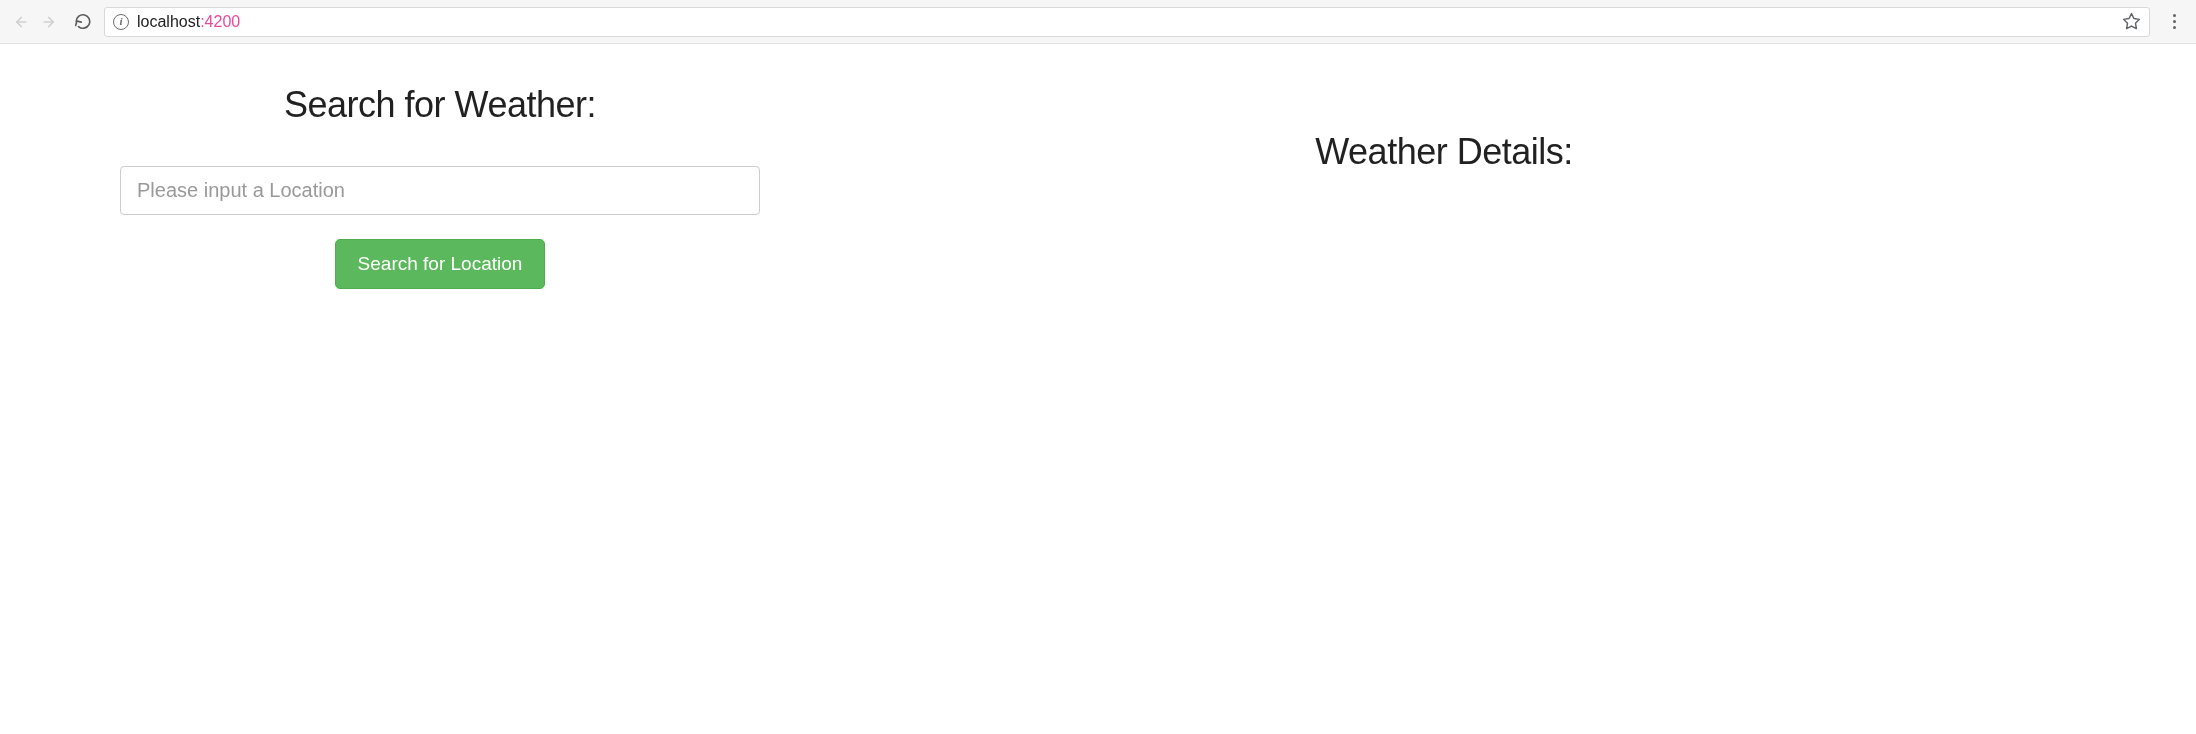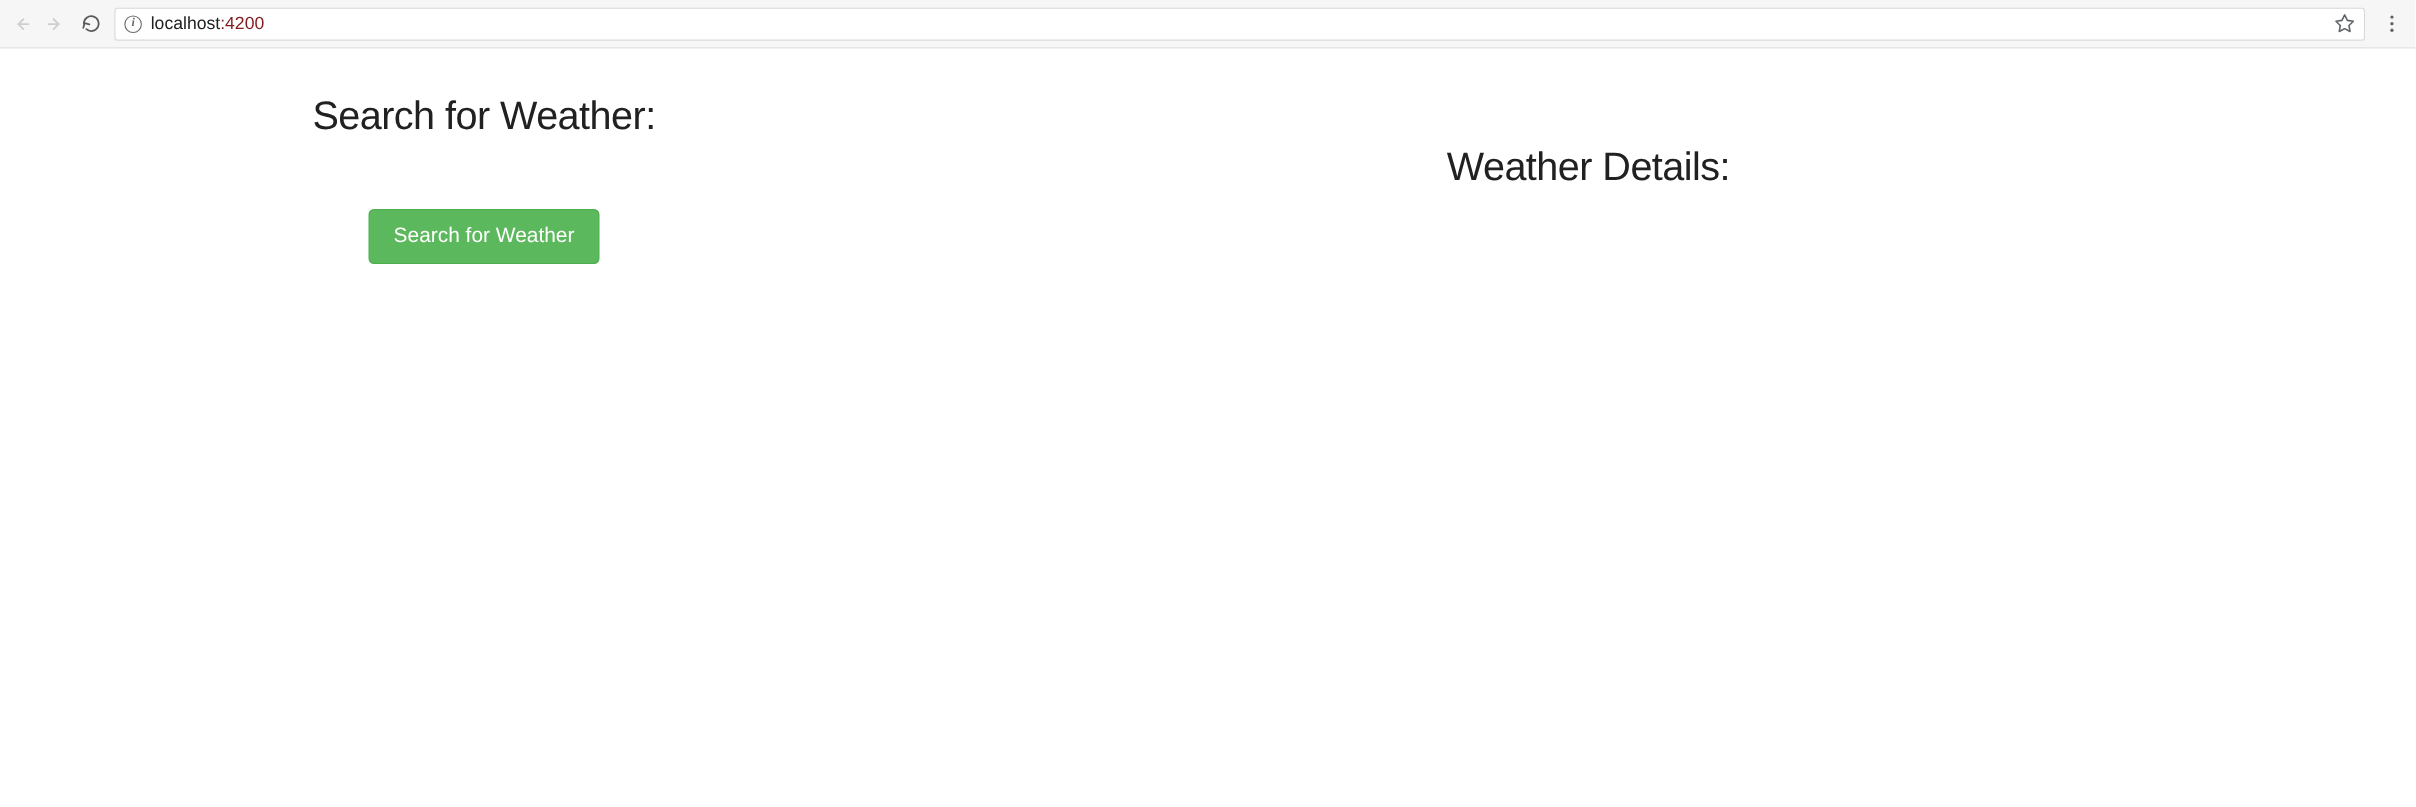--- a/index.html
+++ b/index.html
@@ -76,21 +76,21 @@
       font-weight: bold;
       line-height: 1;
     }
     
     .url-text {
       font-size: 16px;
       color: #202020;
     }
     
     .url-port {
-      color: #7f1d1d;
+      color: #ec4899;
       text-align: right;
     }
     
     .star-icon {
       color: #5f6368;
       margin-left: auto;
       cursor: pointer;
     }
     
     .menu-dots {
@@ -211,18 +211,19 @@
   <div class="menu-dots">
     <span></span>
     <span></span>
     <span></span>
   </div>
 </div>
 
 <div class="page-content">
   <div class="left-column">
     <h1 class="section-heading">Search for Weather:</h1>
-    <button class="search-button">Search for Weather</button>
+    <input type="text" class="location-input" placeholder="Please input a Location" style="">
+    <button class="search-button">Search for Location</button>
   </div>
   <div class="right-column">
     <h1 class="section-heading">Weather Details:</h1>
   </div>
 </div>
 
 </body></html>

